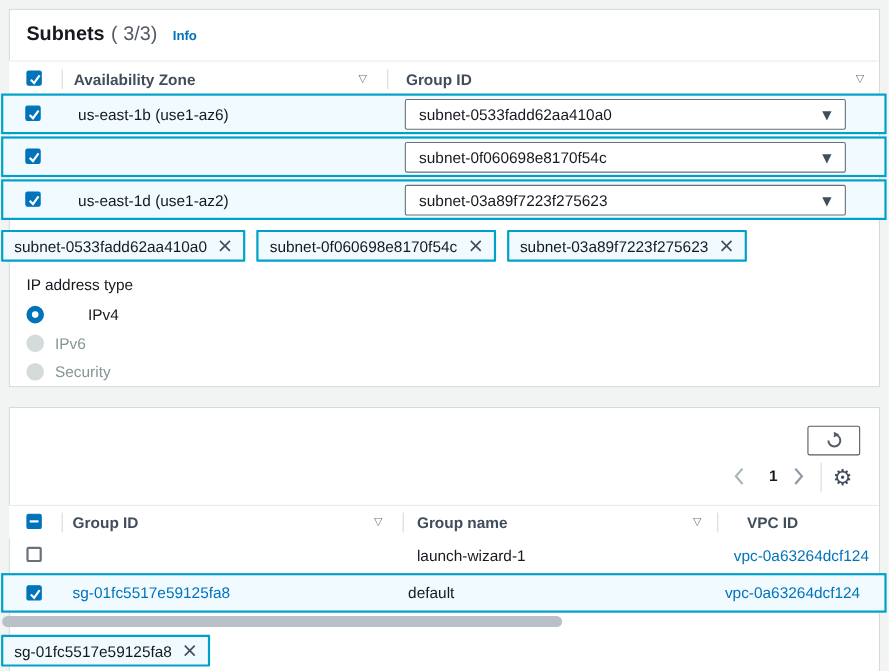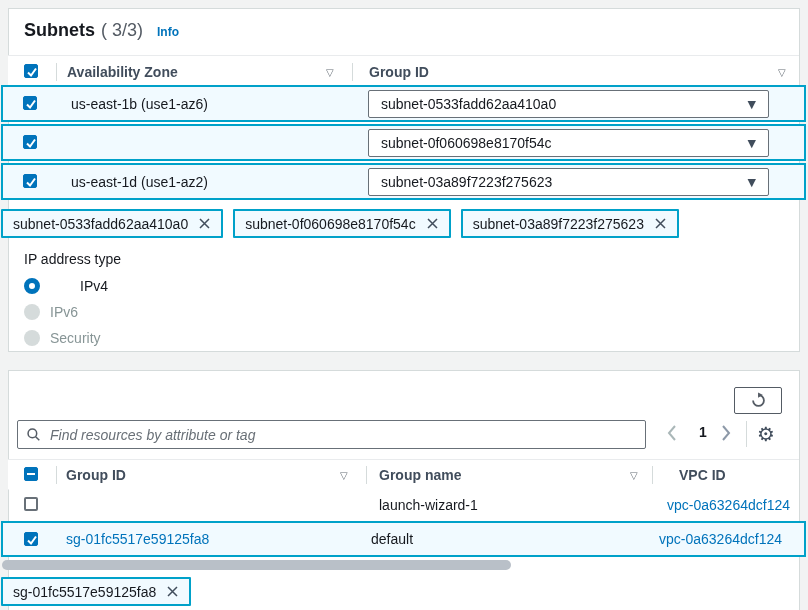--- a/index.html
+++ b/index.html
@@ -169,27 +169,20 @@
 <section class="card" id="card-sg">
 
 
   <div class="btn" style="left:725px;top:16px;width:48px;height:27px;">
     <svg width="17" height="17" viewBox="0 0 16 16">
       <path d="M8 2.9 A5.1 5.1 0 1 1 2.9 8" fill="none" stroke="#545b64" stroke-width="1.7"></path>
       <polygon points="7.6,0.4 12.2,2.9 7.6,5.4" fill="#545b64"></polygon>
     </svg>
   </div>
 
-  <div class="search" style="left:8px;top:49px;width:629px;height:29px;">
-    <svg width="15" height="15" viewBox="0 0 16 16">
-      <circle cx="6.8" cy="6.8" r="4.6" fill="none" stroke="#545b64" stroke-width="1.6"></circle>
-      <line x1="10.3" y1="10.3" x2="14.2" y2="14.2" stroke="#545b64" stroke-width="1.6"></line>
-    </svg>
-    <input type="text" placeholder="Find resources by attribute or tag" style="">
-  </div>
 
   <span class="pg-chev" style="left:658px;top:53px;">
     <svg width="10" height="18" viewBox="0 0 10 18">
         <polyline points="8,2 2,9 8,16" fill="none" stroke="#aab7b8" stroke-width="2"></polyline>
       </svg>
   </span>
   <span class="pg-num" style="left:690px;top:53px;">1</span>
   <span class="pg-chev" style="left:712px;top:53px;">
     <svg width="10" height="18" viewBox="0 0 10 18">
         <polyline points="2,2 8,9 2,16" fill="none" stroke="#8d99a8" stroke-width="2"></polyline>

